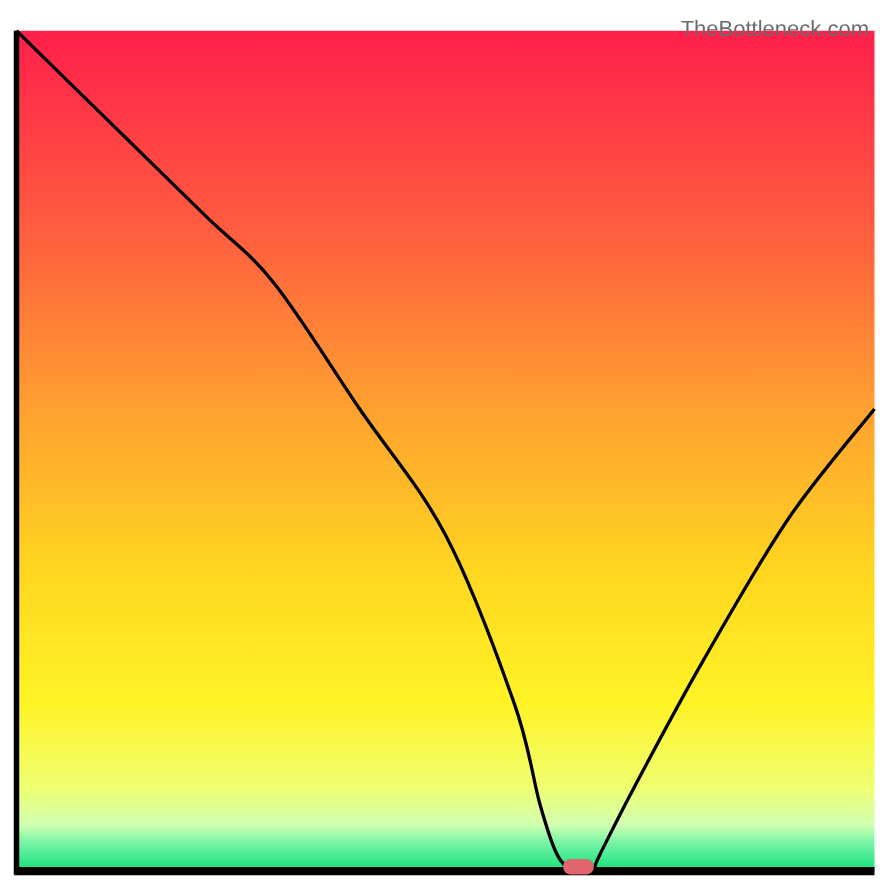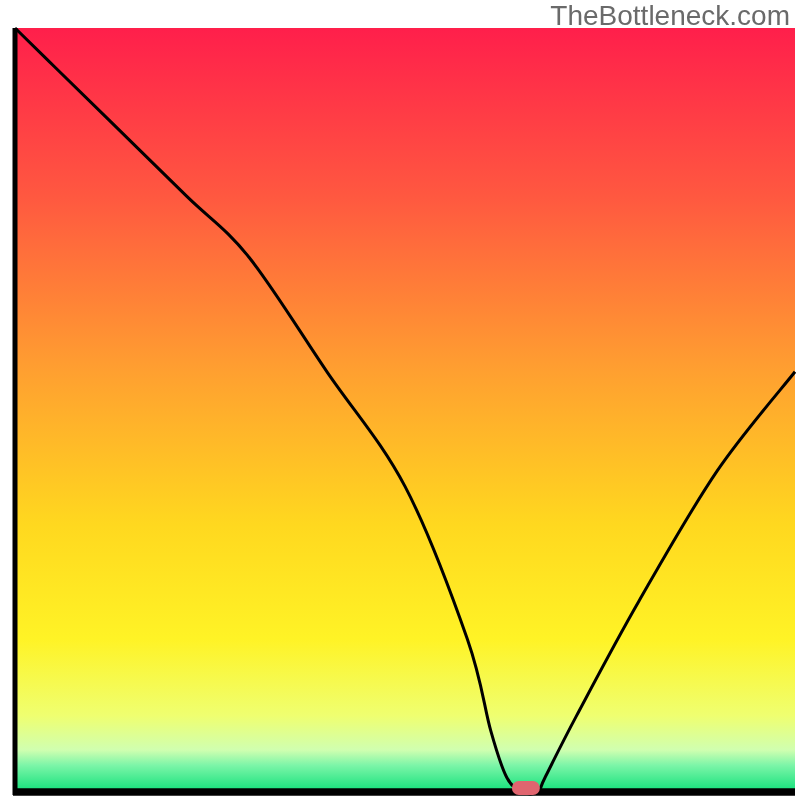--- a/index.html
+++ b/index.html
@@ -10,23 +10,23 @@
     background: #ffffff;
     font-family: Arial, Helvetica, sans-serif;
   }
   .chart-container {
     position: relative;
     width: 800px;
     height: 800px;
   }
   .watermark {
     position: absolute;
-    top: 0;
+    top: 16px;
     right: 10px;
-    font-size: 28px;
+    font-size: 20px;
     font-weight: 500;
     color: #6a6a6a;
     z-index: 10;
   }
   svg {
     display: block;
   }
 </style>
 </head>
 <body>

